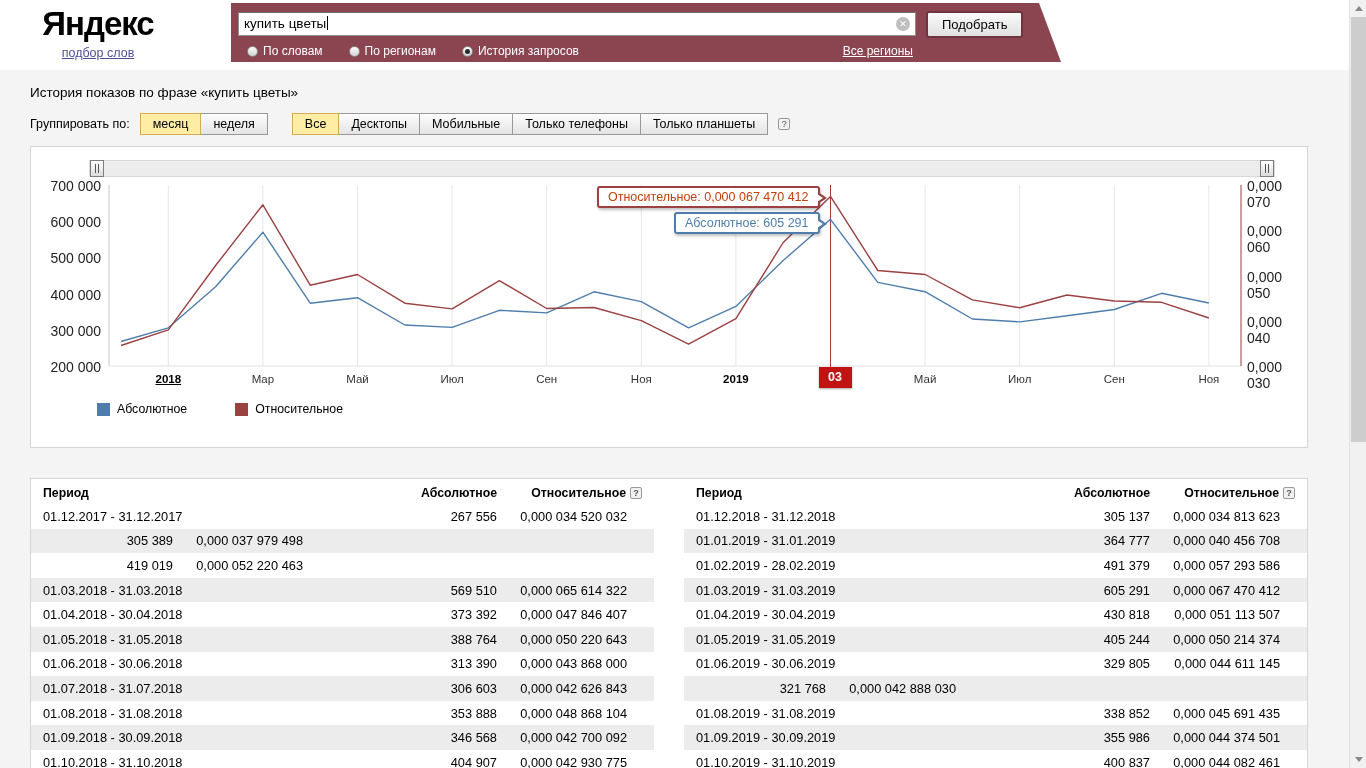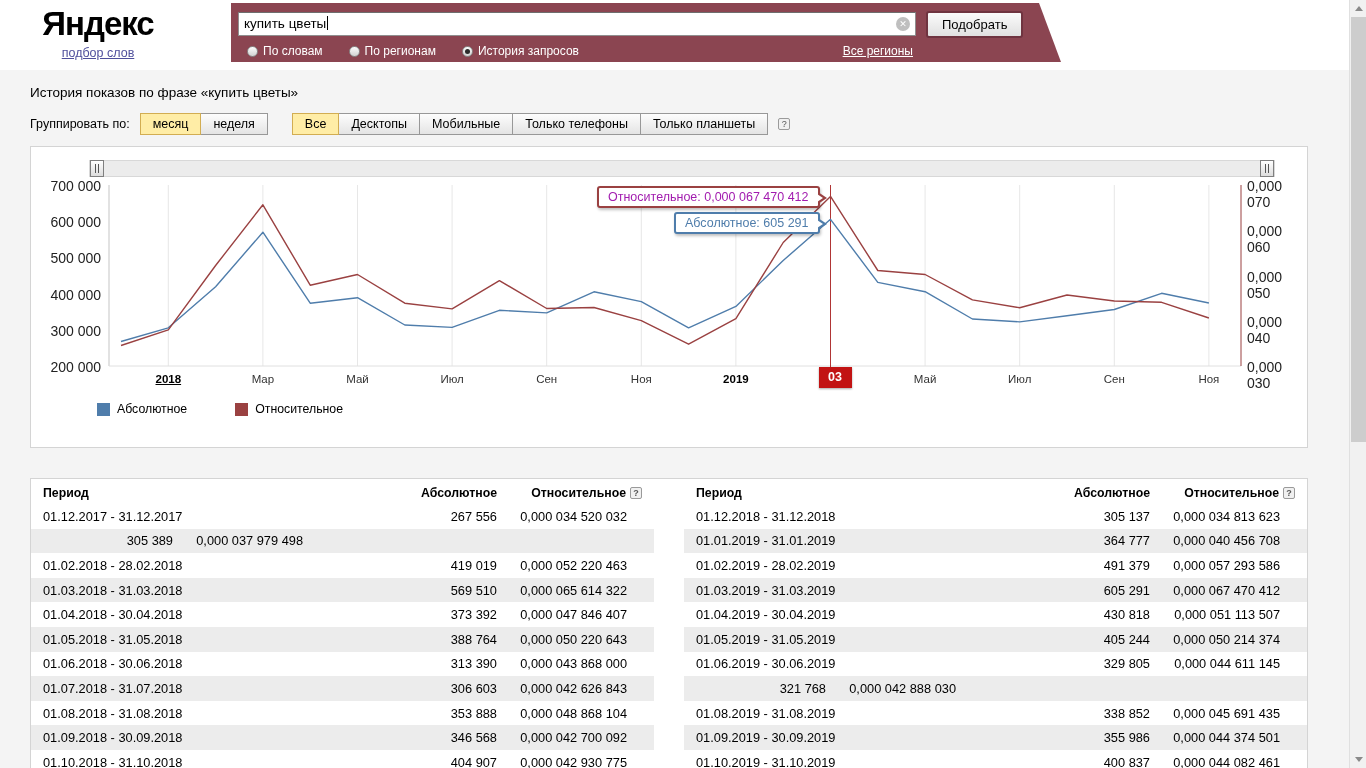--- a/index.html
+++ b/index.html
@@ -162,21 +162,21 @@
           <line x1="988.6999999999999" y1="38" x2="988.6999999999999" y2="219" stroke="#e7e7e7" stroke-width="1"></line>
           <line x1="1083.3" y1="38" x2="1083.3" y2="219" stroke="#e7e7e7" stroke-width="1"></line>
           <line x1="1177.8999999999999" y1="38" x2="1177.8999999999999" y2="219" stroke="#e7e7e7" stroke-width="1"></line>
           <line x1="78" y1="38" x2="78" y2="219" stroke="#c5c5c5" stroke-width="1"></line>
           <line x1="78" y1="219" x2="1210" y2="219" stroke="#e0e0e0" stroke-width="1"></line>
           <line x1="1210" y1="38" x2="1210" y2="219" stroke="#9a4141" stroke-width="1"></line>
           <line x1="799.5" y1="38" x2="799.5" y2="241" stroke="#b03535" stroke-width="1"></line>
           <polyline points="90.0,194.5 137.3,180.8 184.6,139.7 231.9,85.2 279.2,156.2 326.5,150.7 373.8,178.0 421.1,180.4 468.4,163.3 515.7,165.9 563.0,144.8 610.3,154.6 657.6,180.9 704.9,159.4 752.2,113.5 799.5,72.3 846.8,135.4 894.1,144.7 941.4,172.0 988.7,174.9 1036.0,168.7 1083.3,162.5 1130.6,146.3 1177.9,156.0" fill="none" stroke="#4f7dab" stroke-width="1.4" stroke-linejoin="round"></polyline>
           <polyline points="90.0,198.5 137.3,182.9 184.6,118.5 231.9,57.8 279.2,138.2 326.5,127.5 373.8,156.2 421.1,161.9 468.4,133.6 515.7,161.5 563.0,160.5 610.3,173.7 657.6,197.2 704.9,171.7 752.2,95.5 799.5,49.4 846.8,123.5 894.1,127.5 941.4,152.9 988.7,160.7 1036.0,148.0 1083.3,154.0 1130.6,155.3 1177.9,171.0" fill="none" stroke="#9a4141" stroke-width="1.4" stroke-linejoin="round"></polyline>
         </svg>
-      <div class="tooltip" id="tooltip-rel" style="right: 487.5px; border-color: rgb(154, 65, 65); color: #a21caf;">
+      <div class="tooltip" id="tooltip-rel" style="right: 487.5px; border-color: rgb(154, 65, 65); color: #c2410c;">
         <span>Относительное: 0,000 067 470 412</span>
         <span class="arr" style="border-left-color: rgb(154, 65, 65);"></span>
         <span class="arr2"></span>
       </div>
       <div class="tooltip" id="tooltip-abs" style="right: 487.5px; border-color: rgb(79, 125, 171); color: rgb(79, 125, 171);">
         <span>Абсолютное: 605 291</span>
         <span class="arr" style="border-left-color: rgb(79, 125, 171);"></span>
         <span class="arr2"></span>
       </div>
       <div class="sel-badge" id="sel-badge" style="left: 787.5px;">03</div>
@@ -237,21 +237,20 @@
         <div class="trow">
           <span class="c-period">01.12.2017 - 31.12.2017</span>
           <span class="c-num">267 556</span>
           <span class="c-num2">0,000 034 520 032</span>
         </div>
         <div class="trow alt">
           <span class="c-num">305 389</span>
           <span class="c-num2">0,000 037 979 498</span>
         </div>
         <div class="trow">
-          <span class="c-period">01.02.2018 - 28.02.2018</span>
           <span class="c-num">419 019</span>
           <span class="c-num2">0,000 052 220 463</span>
         </div>
         <div class="trow alt">
           <span class="c-period">01.03.2018 - 31.03.2018</span>
           <span class="c-num">569 510</span>
           <span class="c-num2">0,000 065 614 322</span>
         </div>
         <div class="trow">
           <span class="c-period">01.04.2018 - 30.04.2018</span>

